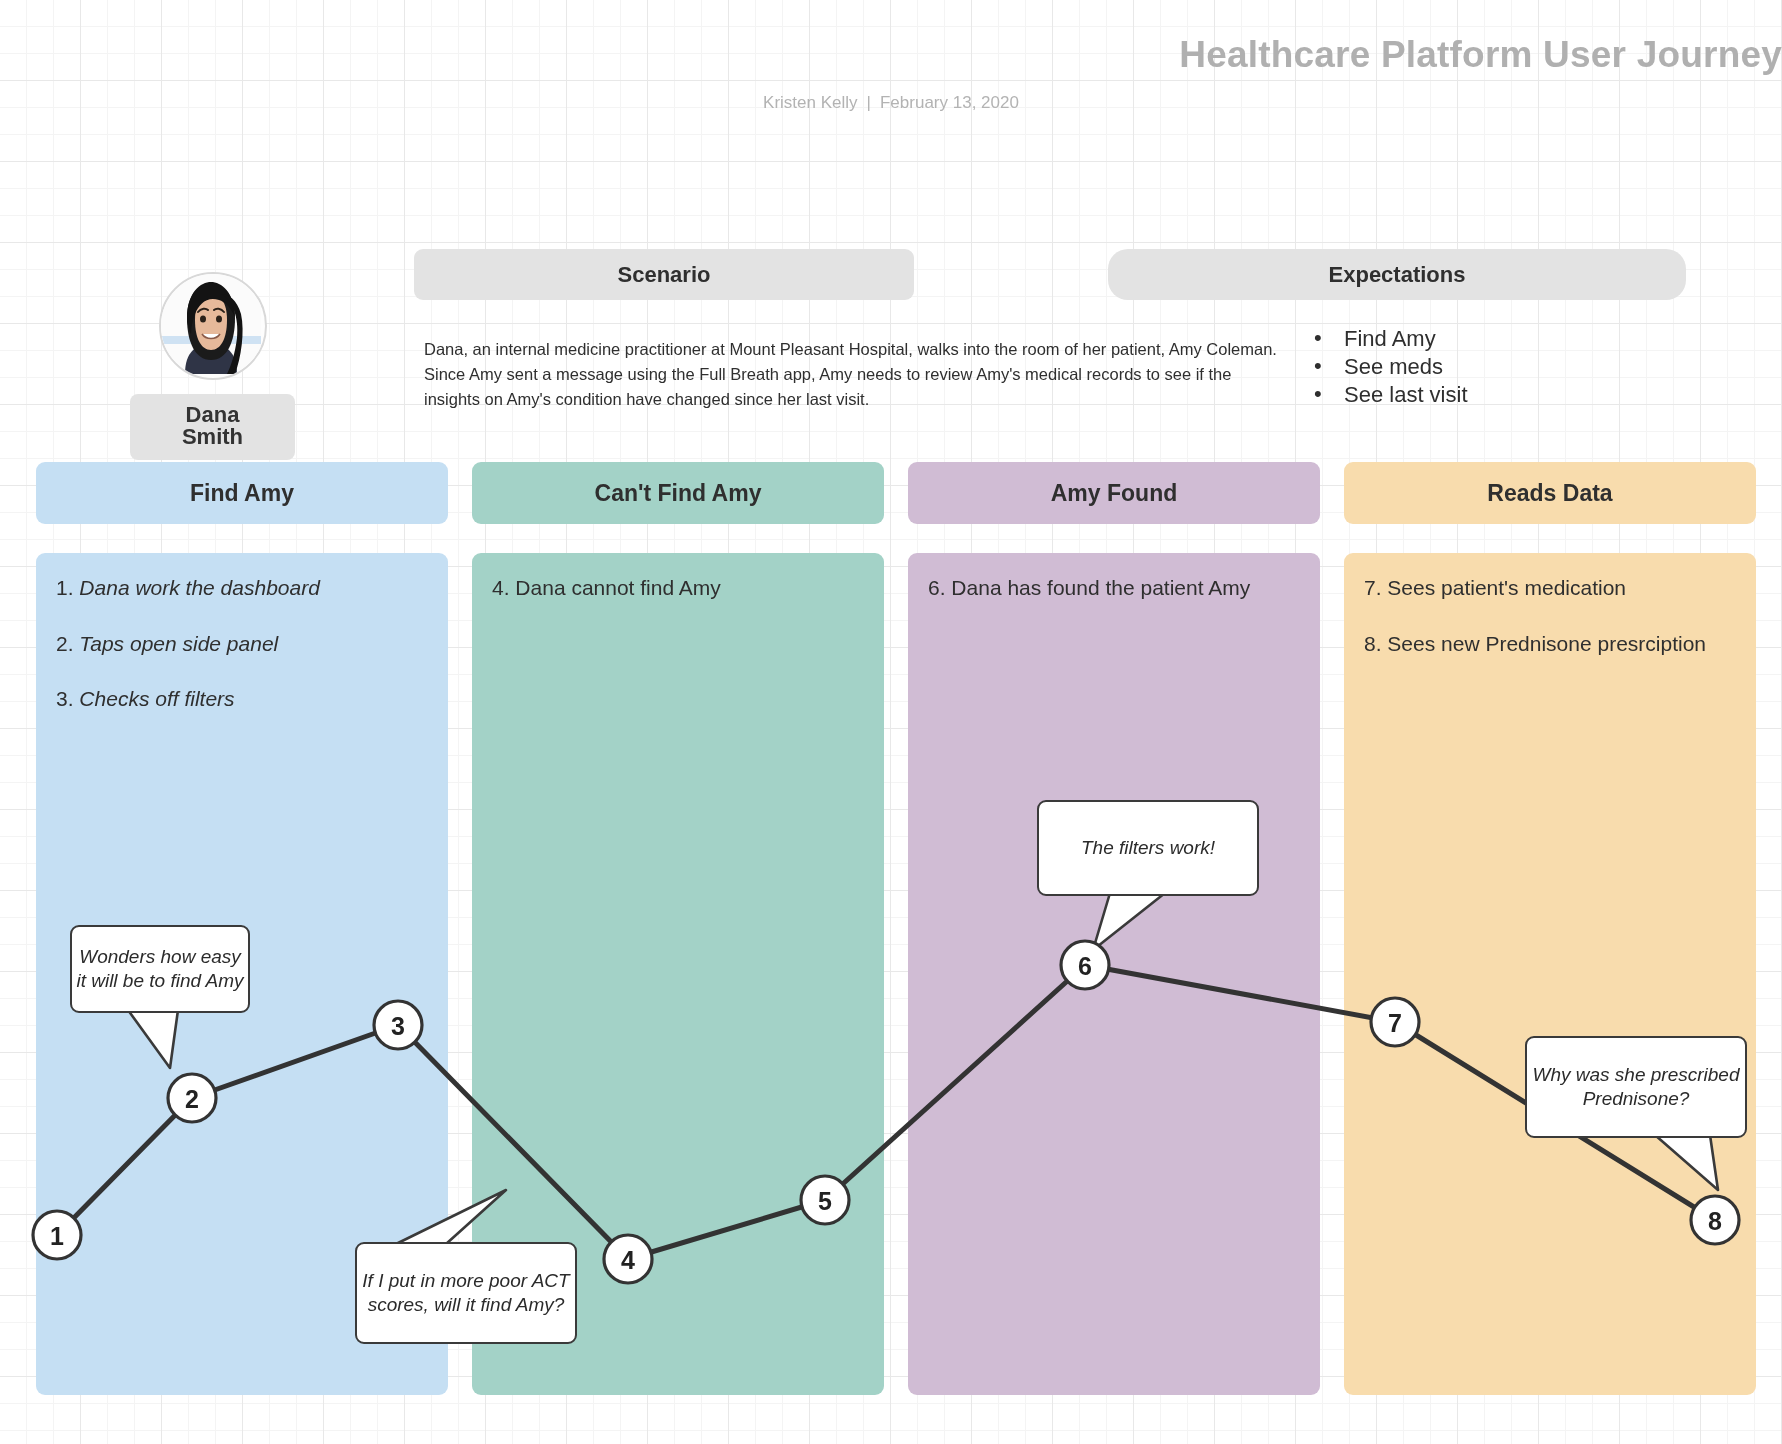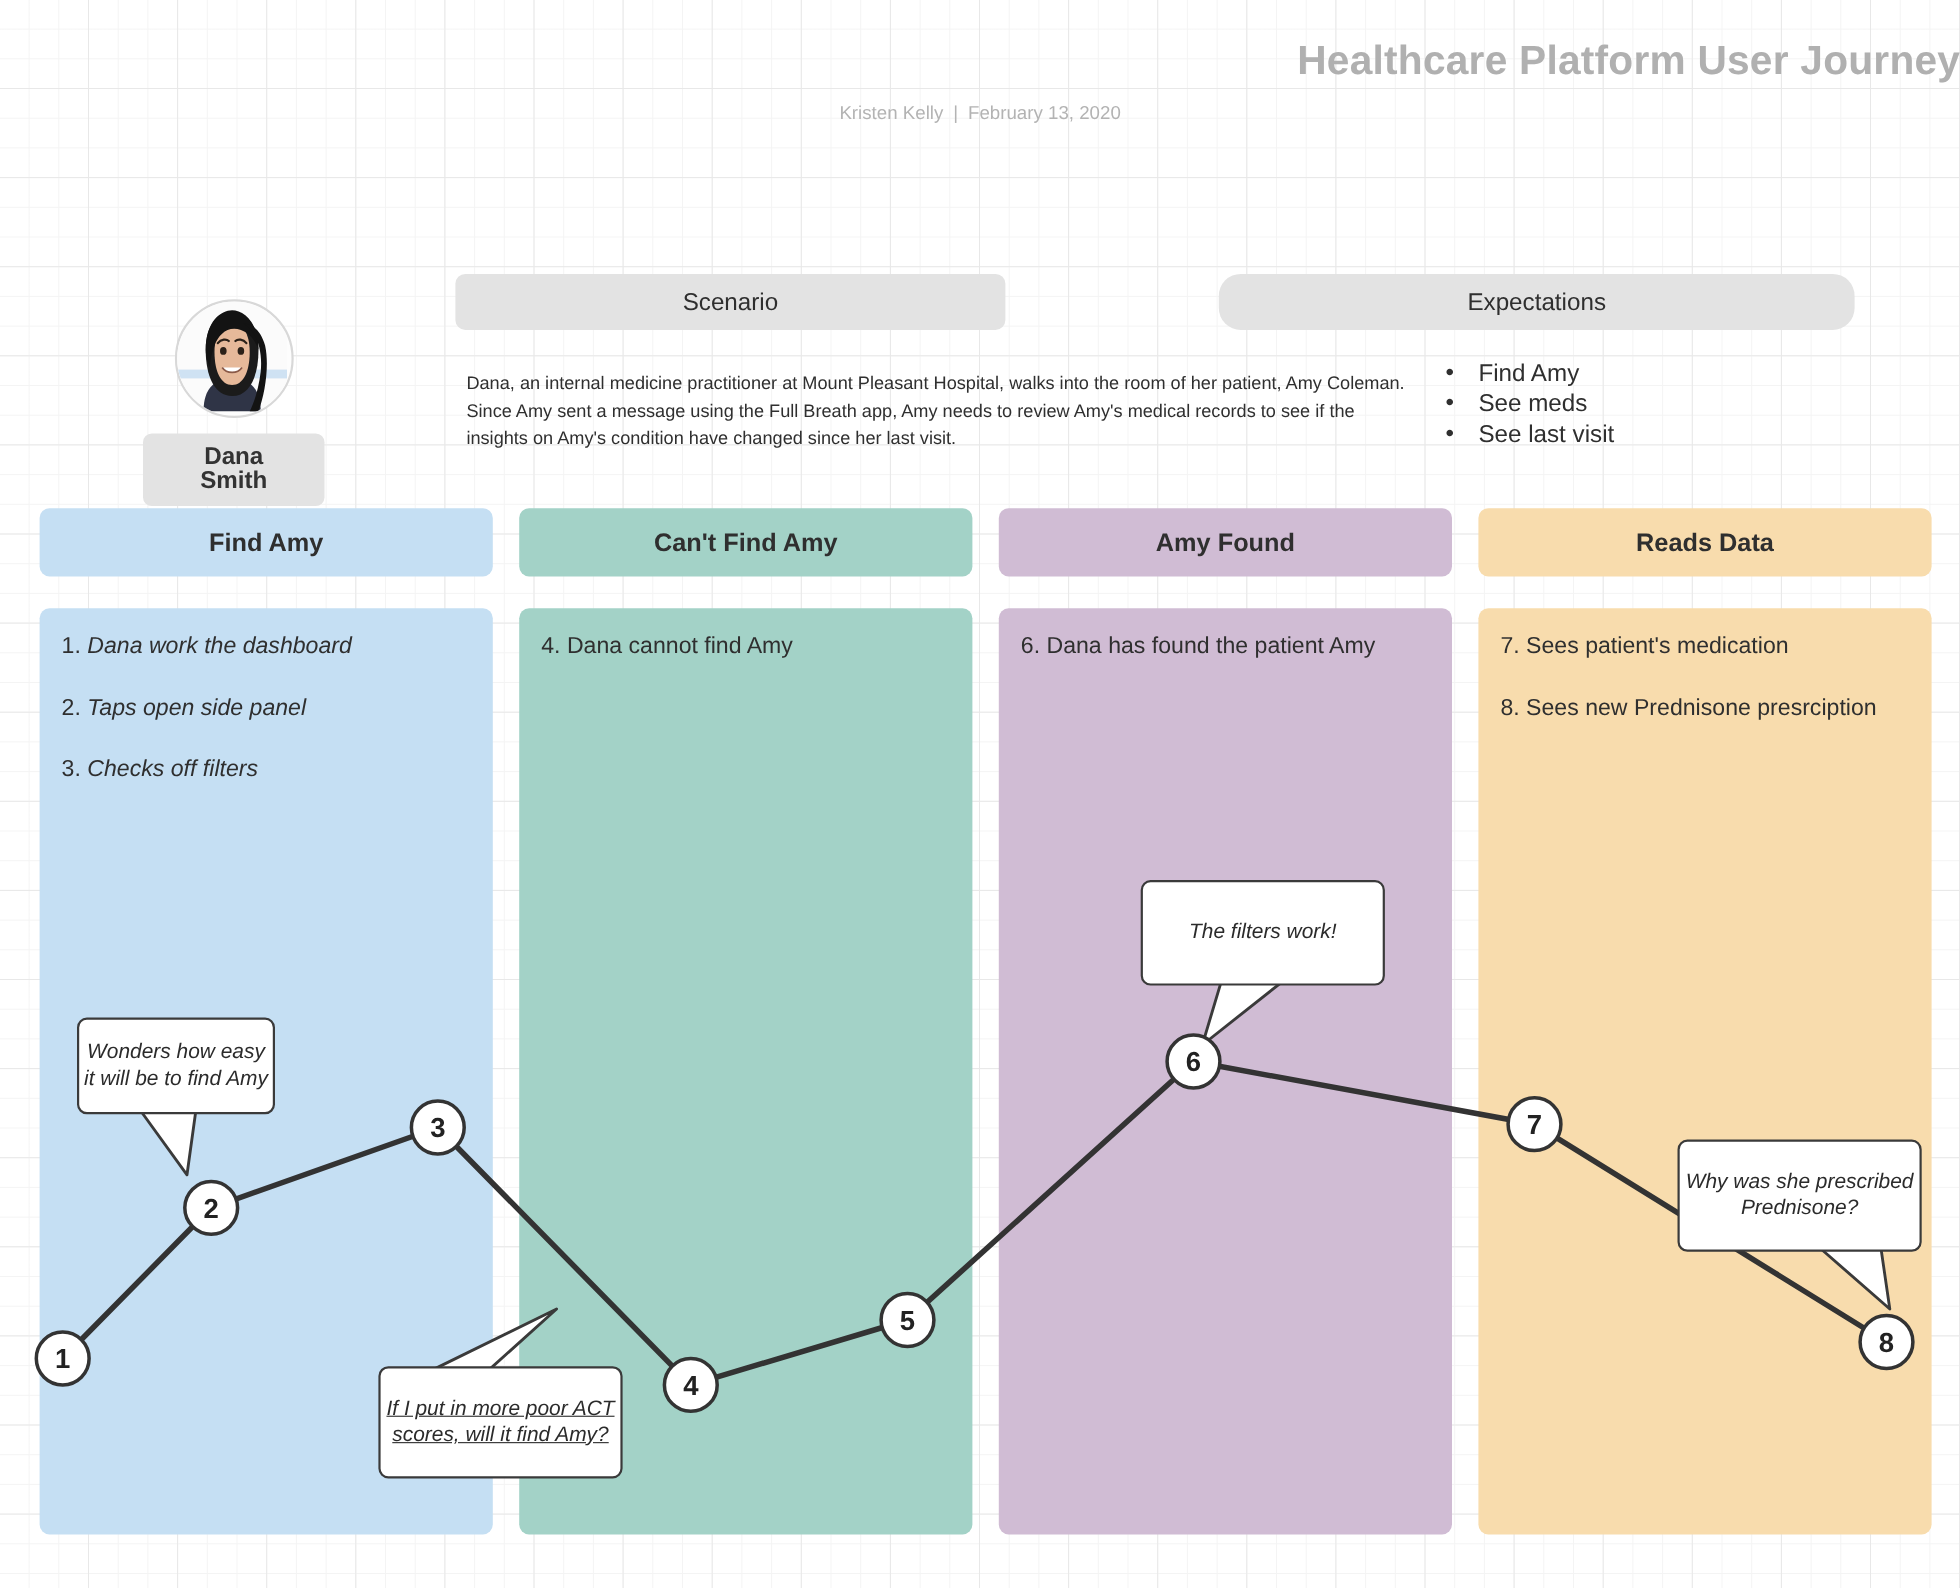--- a/index.html
+++ b/index.html
@@ -78,21 +78,21 @@
     line-height: 1;
   }
 
   
   .pill {
     position: absolute;
     background: #e3e3e3;
     border-radius: 9px;
     text-align: center;
     font-size: 22px;
-    font-weight: normal;
+    font-weight: bold;
     color: #2f2f2f;
     display: flex;
     align-items: center;
     justify-content: center;
   }
   #scenario-pill {
     left: 414px;
     top: 249px;
     width: 500px;
     height: 51px;
@@ -214,21 +214,21 @@
     text-align: center;
     line-height: 1.28;
     display: flex;
     align-items: center;
     justify-content: center;
     padding: 10px 0;
     box-sizing: border-box;
   }
 
   #bubble-1 { left: 70px;  top: 925px;  width: 180px; height: 88px; }
-  #bubble-2 { left: 344px; top: 1242px; width: 222px; height: 102px; text-decoration: underline; }
+  #bubble-2 { left: 355px; top: 1242px; width: 222px; height: 102px; }
   #bubble-3 { left: 1037px; top: 800px; width: 222px; height: 96px; }
   #bubble-4 { left: 1525px; top: 1036px; width: 222px; height: 102px; }
 </style>
 </head>
 <body>
 
 <div class="canvas">
 
   <div id="page-title">Healthcare Platform User Journey</div>
   <div id="page-byline">

